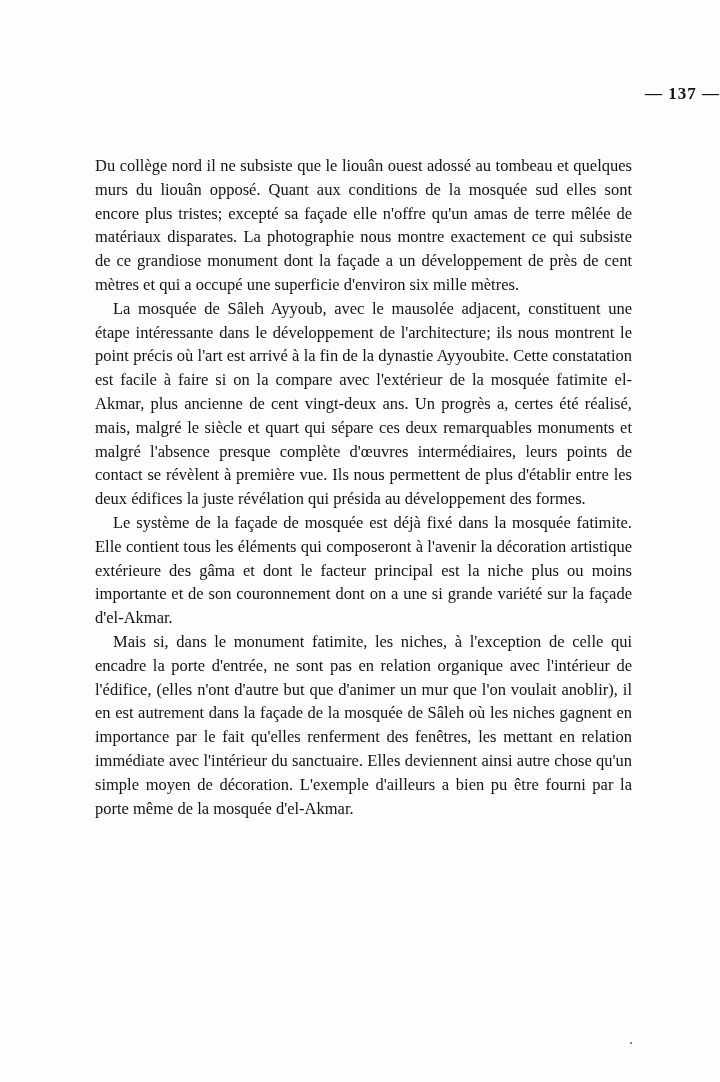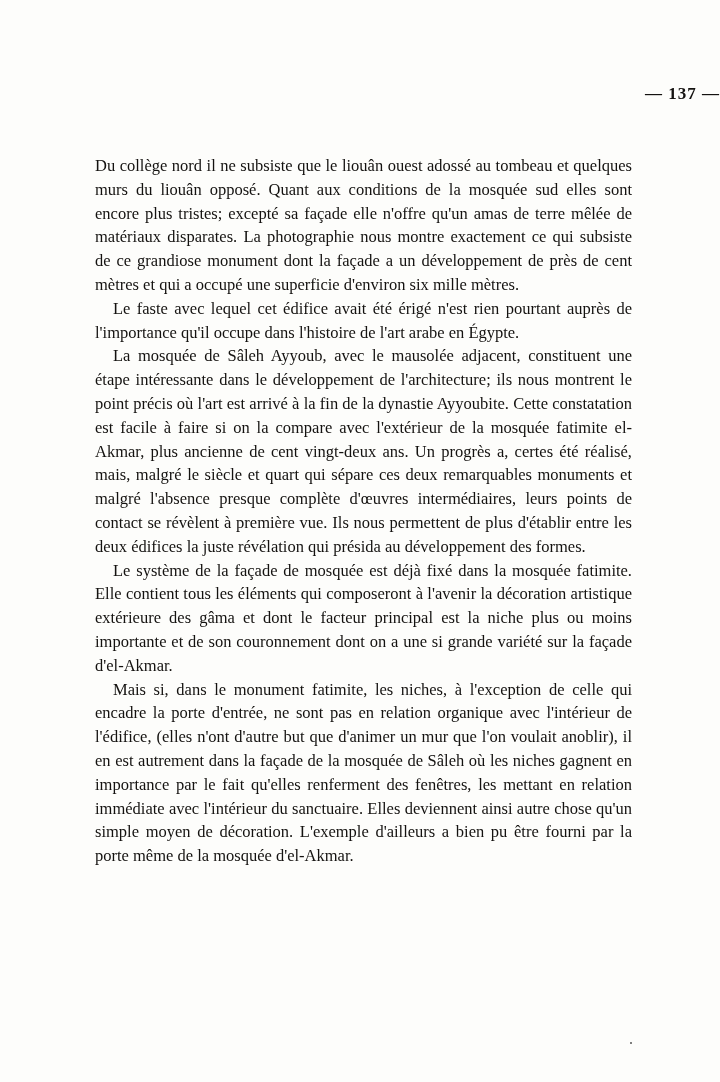--- a/index.html
+++ b/index.html
@@ -55,20 +55,19 @@
   }
 </style>
 </head>
 <body>
 
 <div class="sheet">
   <div class="page-number">— 137 —</div>
 
   <div class="text-block">
     <p class="para">Du collège nord il ne subsiste que le liouân ouest adossé au tombeau et quelques murs du liouân opposé. Quant aux conditions de la mosquée sud elles sont encore plus tristes; excepté sa façade elle n'offre qu'un amas de terre mêlée de matériaux disparates. La photographie nous montre exactement ce qui subsiste de ce grandiose monument dont la façade a un développement de près de cent mètres et qui a occupé une superficie d'environ six mille mètres.</p>
-    <p class="para indent">Le faste avec lequel cet édifice avait été érigé n'est rien pourtant auprès de l'importance qu'il occupe dans l'histoire de l'art arabe en Égypte.</p>
     <p class="para indent">La mosquée de Sâleh Ayyoub, avec le mausolée adjacent, constituent une étape intéressante dans le développement de l'architecture; ils nous montrent le point précis où l'art est arrivé à la fin de la dynastie Ayyoubite. Cette constatation est facile à faire si on la compare avec l'extérieur de la mosquée fatimite el-Akmar, plus ancienne de cent vingt-deux ans. Un progrès a, certes été réalisé, mais, malgré le siècle et quart qui sépare ces deux remarquables monuments et malgré l'absence presque complète d'œuvres intermédiaires, leurs points de contact se révèlent à première vue. Ils nous permettent de plus d'établir entre les deux édifices la juste révélation qui présida au développement des formes.</p>
     <p class="para indent">Le système de la façade de mosquée est déjà fixé dans la mosquée fatimite. Elle contient tous les éléments qui composeront à l'avenir la décoration artistique extérieure des gâma et dont le facteur principal est la niche plus ou moins importante et de son couronnement dont on a une si grande variété sur la façade d'el-Akmar.</p>
     <p class="para indent">Mais si, dans le monument fatimite, les niches, à l'exception de celle qui encadre la porte d'entrée, ne sont pas en relation organique avec l'intérieur de l'édifice, (elles n'ont d'autre but que d'animer un mur que l'on voulait anoblir), il en est autrement dans la façade de la mosquée de Sâleh où les niches gagnent en importance par le fait qu'elles renferment des fenêtres, les mettant en relation immédiate avec l'intérieur du sanctuaire. Elles deviennent ainsi autre chose qu'un simple moyen de décoration. L'exemple d'ailleurs a bien pu être fourni par la porte même de la mosquée d'el-Akmar.</p>
   </div>
 
   <div class="speck"></div>
 </div>
 
 </body></html>

